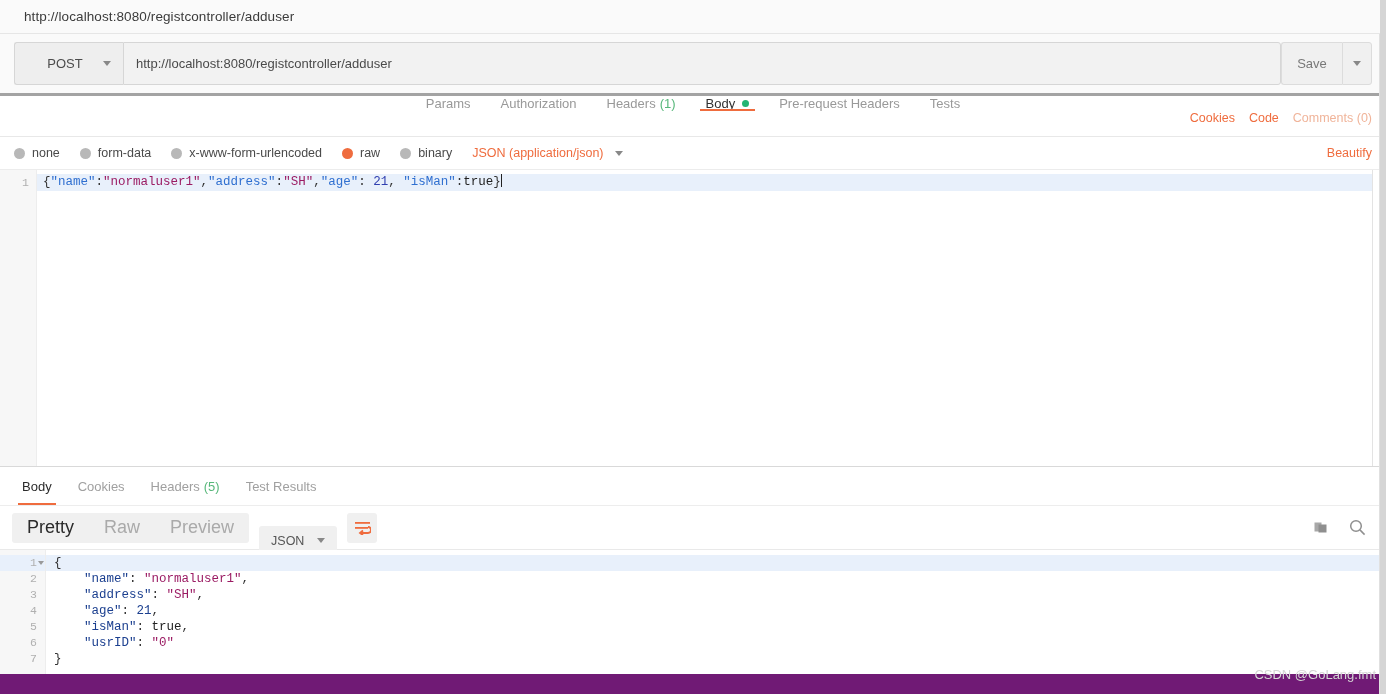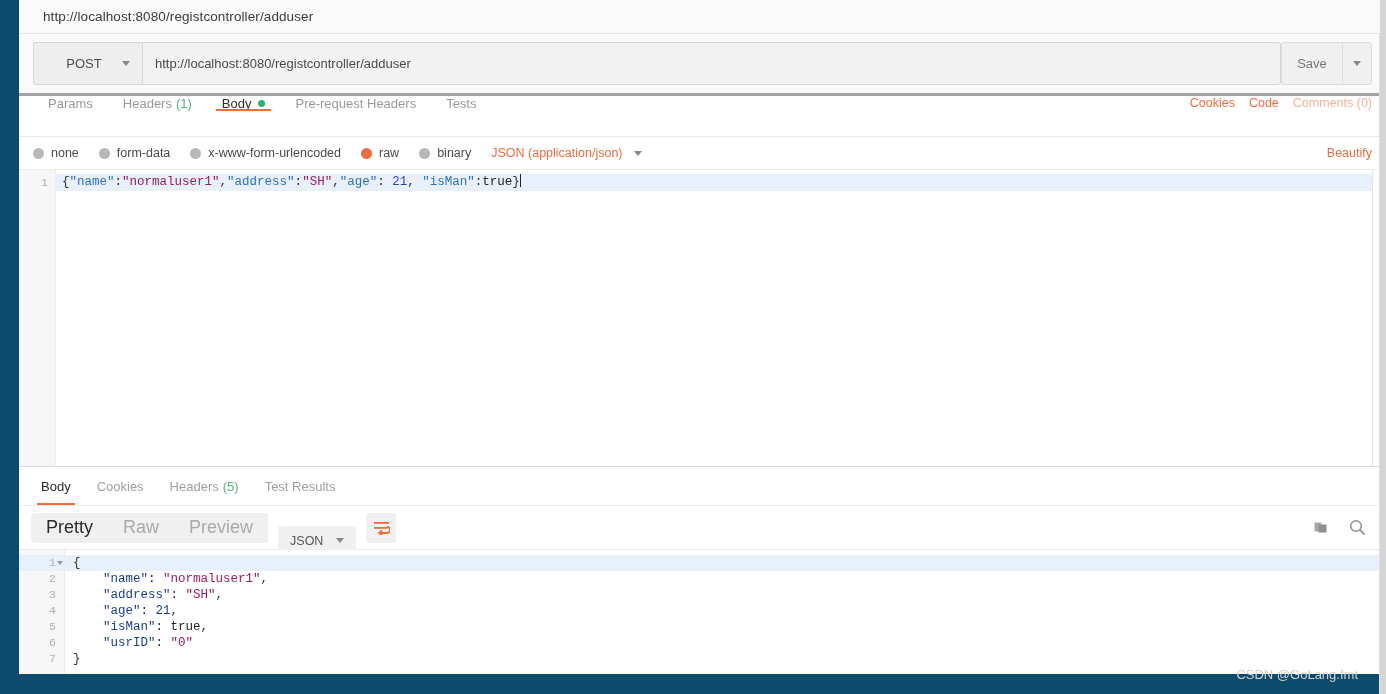--- a/index.html
+++ b/index.html
@@ -3,21 +3,21 @@
 <meta charset="utf-8">
 <style>
   * { box-sizing: border-box; }
   html, body {
     margin: 0; padding: 0;
     width: 1386px; height: 694px;
     background: #fff;
     font-family: "Liberation Sans", sans-serif;
     overflow: hidden;
   }
-  .app { width: 1386px; height: 694px; position: relative; background: #0c4a6e; padding-left: 19px; }
+  .app { width: 1386px; height: 694px; position: relative; background: #701a75; }
 
   
   .tabstrip {
     height: 34px; background: #fafafa;
     border-bottom: 1px solid #e6e6e6;
     display: flex; align-items: center;
   }
   .tabstrip .tabname {
     padding-left: 24px; font-size: 13.5px; color: #3b3b3b;
     letter-spacing: .1px;
@@ -85,22 +85,23 @@
     width: 30px; height: 43px; background: #f0f0f0;
     border: 1px solid #dcdcdc;
     border-radius: 0 3px 3px 0;
     display: flex; align-items: center; justify-content: center;
     cursor: pointer;
   }
 
   
   .reqtabs {
     height: 41px; border-bottom: 1px solid #e8e8e8;
-    display: flex; align-items: flex-start; background: #fff;
+    display: flex; align-items: center; background: #fff;
     padding: 0 14px;
+    flex-direction: column;
   }
   .reqtabs .left { display: flex; align-items: stretch; }
   .reqtab {
     display: flex; align-items: center;
     padding: 0 15px; font-size: 13px; color: #999;
     position: relative; cursor: pointer; white-space: nowrap;
   }
   .reqtab.active { color: #303030; }
   .reqtab.active::after {
     content: ""; position: absolute; left: 9px; right: 9px; bottom: 0;
@@ -263,21 +264,21 @@
   }
   .rline { height: 16px; line-height: 16px; padding-left: 8px; white-space: pre; }
   .rline.hl { background: #e8f0fb; }
   .rk { color: #1b3f8f; }
   .rs { color: #9b1b63; }
   .rn { color: #1b3f8f; }
   .rb { color: #222; }
   .rp { color: #333; }
 
   .watermark {
-    position: absolute; right: 28px; bottom: 12px;
+    position: absolute; right: 10px; bottom: 12px;
     font-size: 13px; color: #d4d4d4; user-select: none;
   }
   .edge-right {
     position: absolute; top: 0; right: 0; width: 6px; height: 694px;
     background: #d5d5d5;
   }
   .edge-right-inner {
     position: absolute; top: 34px; right: 6px; width: 1px; height: 660px;
     background: #e0e0e0;
   }
@@ -304,20 +305,23 @@
       <div class="savecaret">
         <span class="caret-d"></span>
       </div>
     </div>
   </div>
 
   <div class="reqtabs">
     <div class="left">
       <div class="reqtab">
         <span>Params</span>
+      </div>
+      <div class="reqtab">
+        <span>Authorization</span>
       </div>
       <div class="reqtab">
         <span>Headers</span>
         <span class="cnt">(1)</span>
       </div>
       <div class="reqtab active">
         <span>Body</span>
         <span class="greendot"></span>
       </div>
       <div class="reqtab">

